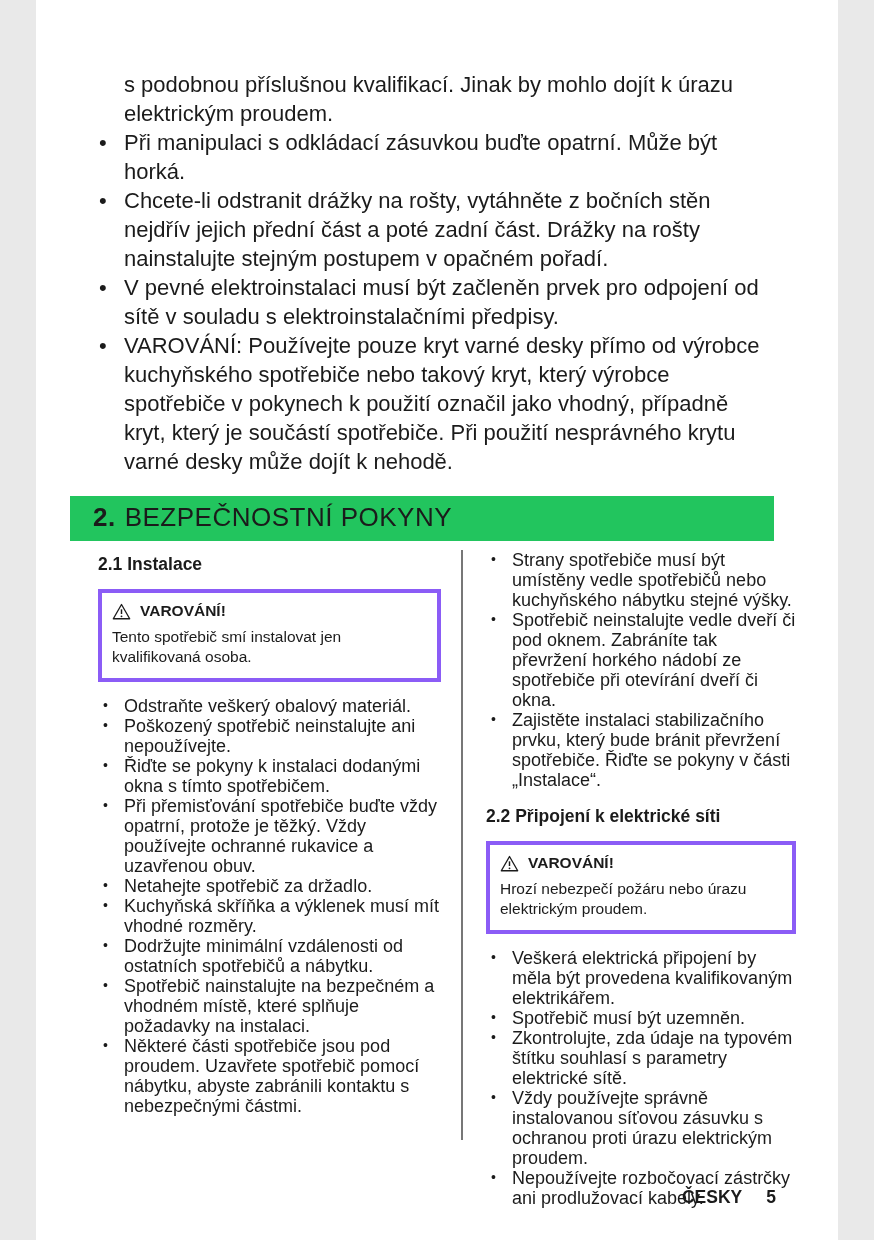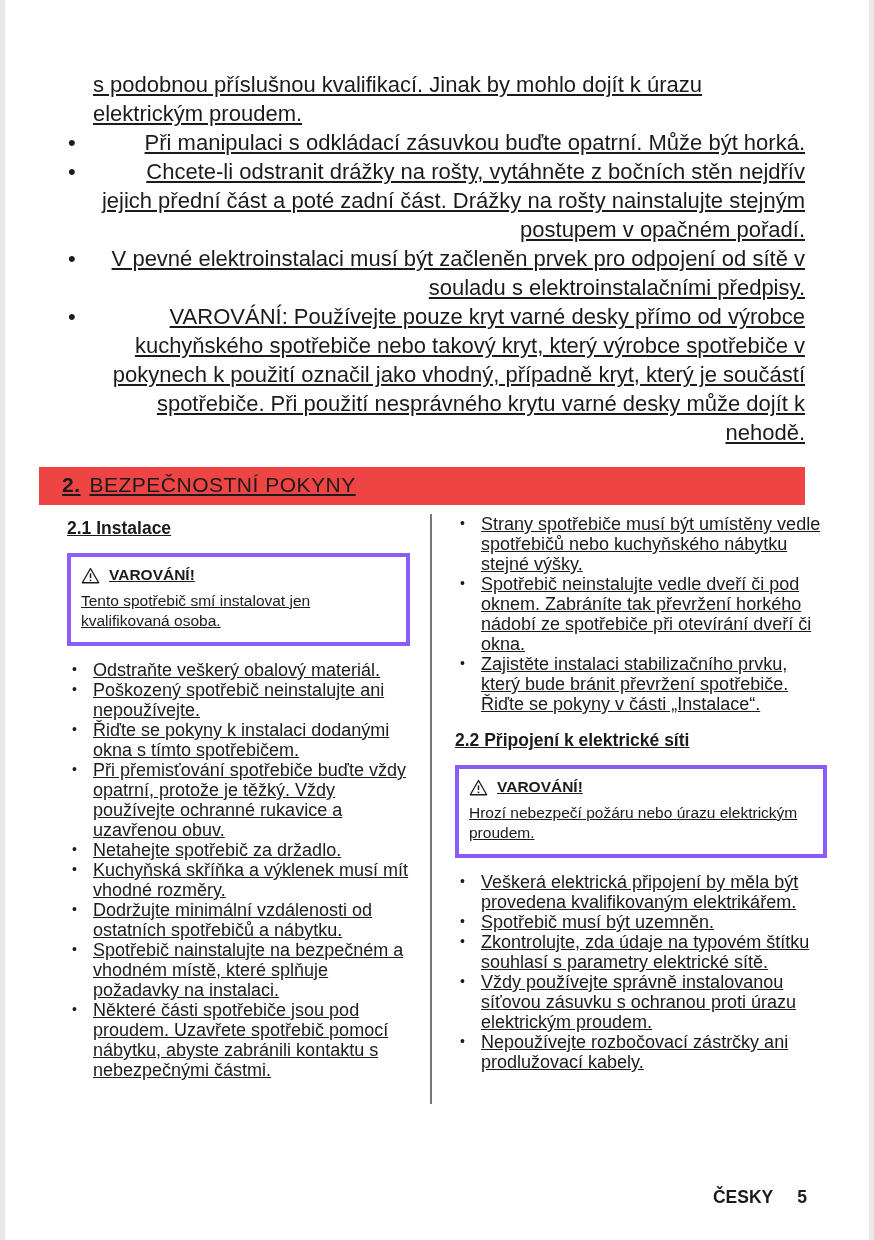--- a/index.html
+++ b/index.html
@@ -1,48 +1,47 @@
 <!DOCTYPE html>
 <html lang="cs"><head>
 <meta charset="utf-8">
 <style>
   html, body { margin: 0; padding: 0; background: #e9e9e9; }
   .page {
     position: relative;
-    width: 864px;
+    width: 802px;
     height: 1240px;
     margin: 0 auto;
     background: #ffffff;
     color: #1b1b1b;
     font-family: "Liberation Sans", "DejaVu Sans", sans-serif;
     overflow: hidden;
     box-sizing: border-box;
-    text-decoration: underline;
   }
 
   
   .top-block {
     padding: 70px 64px 0 62px;
     font-size: 22px;
     line-height: 29px;
   }
   .top-block .continuation { padding-left: 26px; }
   ul.big-list { list-style: none; margin: 0; padding: 0; }
-  ul.big-list li { position: relative; padding-left: 26px; text-align: right; }
+  ul.big-list li { position: relative; padding-left: 26px; }
   ul.big-list li::before {
     content: "\2022";
     position: absolute; left: 1px; top: 0;
   }
 
   
   .section-bar {
     margin: 20px 64px 0 34px;
-    background: #ef4444;
+    background: #22c55e;
     padding: 6px 10px 8px 23px;
-    font-size: 21px;
+    font-size: 26px;
     letter-spacing: 0.5px;
   }
   .section-bar .sec-num { font-weight: bold; margin-right: 9px; }
 
   
   .columns {
     display: flex;
     margin: 9px 42px 0 62px;
     height: 590px;
   }

